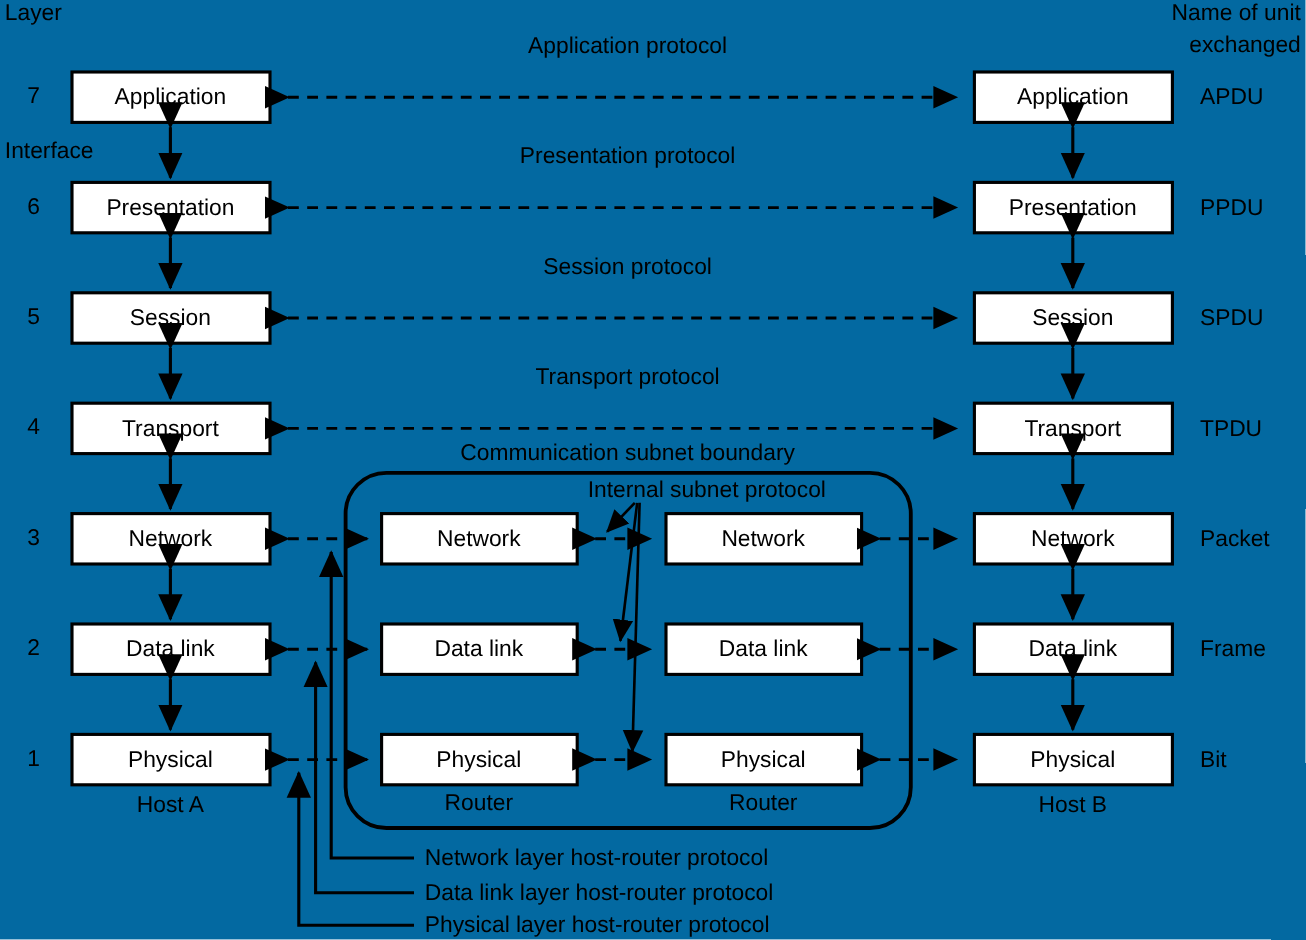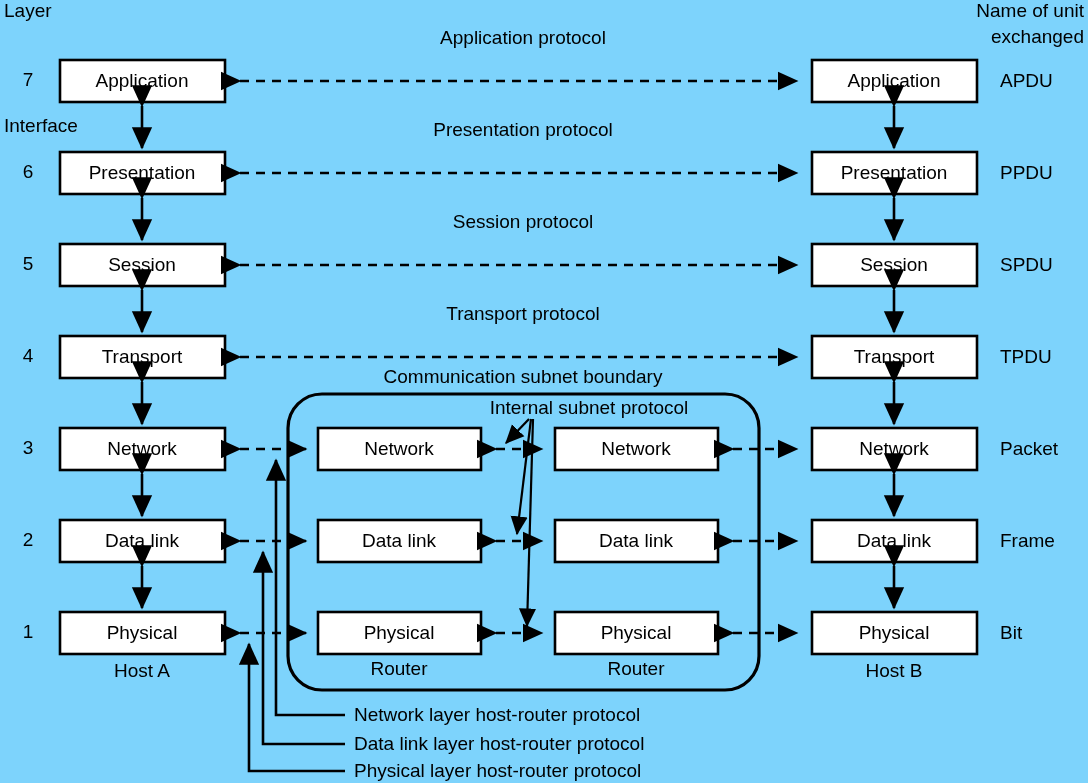--- a/index.html
+++ b/index.html
@@ -2,21 +2,21 @@
 <html><head>
 <meta charset="utf-8">
 <style>
   html,body{margin:0;padding:0;background:#ffffff;}
   body{
     width:1088px;height:783px;
     font-family:"Liberation Sans","DejaVu Sans",sans-serif;
     color:#000000;
     overflow:hidden;
   }
-  #stage{position:relative;width:1088px;height:783px;background:#7dd3fc;}
+  #stage{position:relative;width:1088px;height:783px;background:#0369a1;}
   svg#diagram{position:absolute;left:0;top:0;width:1088px;height:783px;}
   .box-rect{fill:#ffffff;stroke:#000000;stroke-width:2.6;}
   .subnet-rect{fill:none;stroke:#000000;stroke-width:3.2;}
   .solid-line{stroke:#000000;stroke-width:2.6;fill:none;}
   .thin-line{stroke:#000000;stroke-width:2.2;fill:none;}
   .dash-line{stroke:#000000;stroke-width:2.4;fill:none;stroke-dasharray:9 7;}
   .lbl{font-family:"Liberation Sans","DejaVu Sans",sans-serif;font-size:19px;fill:#000;}
   text{dominant-baseline:middle;}
 </style>
 </head>

